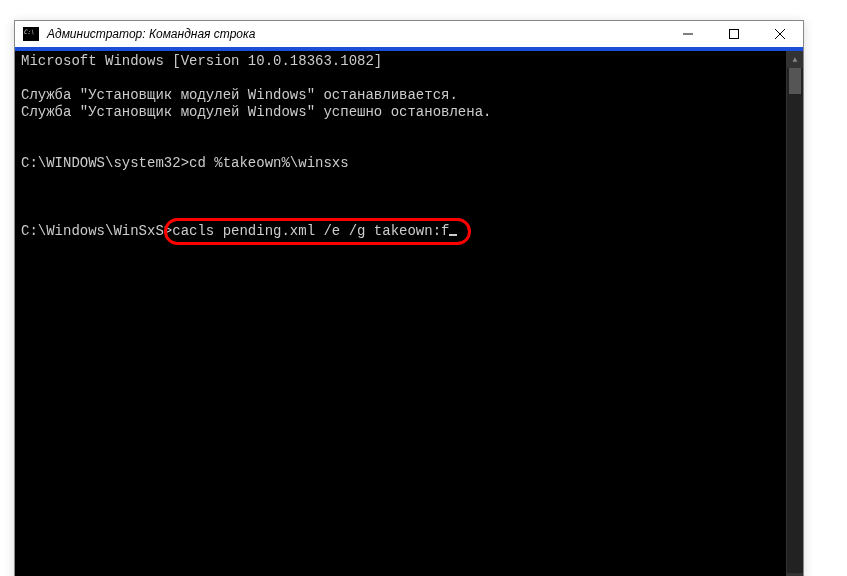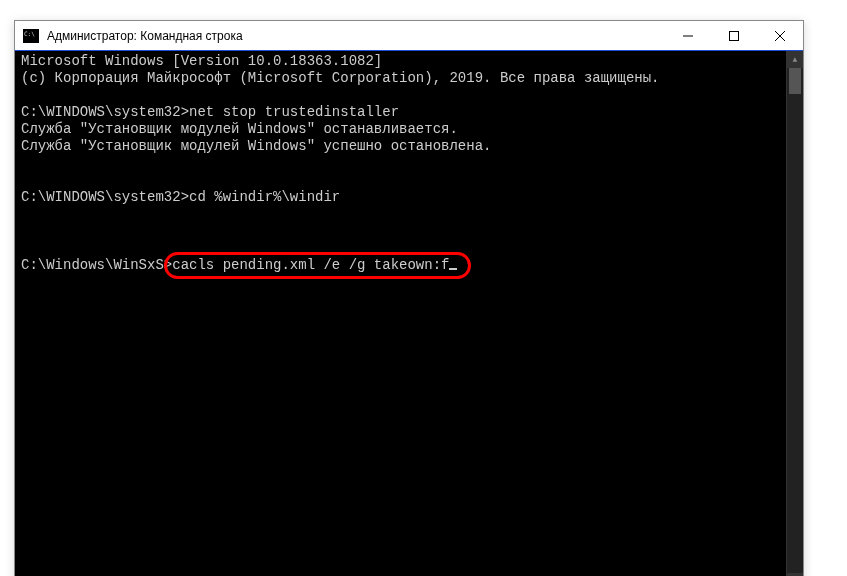--- a/index.html
+++ b/index.html
@@ -14,21 +14,22 @@
       border: 1px solid #888;
       background: #fff;
       box-shadow: 0 2px 10px rgba(0,0,0,0.15);
     }
     .titlebar {
       height: 30px;
       background: #fff;
       display: flex;
       align-items: center;
       padding: 0 0 0 8px;
-      border-bottom: 1px solid #1d4ed8;
+      border-bottom: 4px solid #1d4ed8;
+      font-style: italic;
     }
     .ticon {
       width: 16px; height: 14px;
       background: #000;
       margin-right: 8px;
       position: relative;
       display: inline-block;
     }
     .ticon::after {
       content: 'C:\\';
@@ -131,28 +132,26 @@
             <line x1="0" y1="0" x2="10" y2="10" stroke="#000" stroke-width="1"></line>
             <line x1="10" y1="0" x2="0" y2="10" stroke="#000" stroke-width="1"></line>
           </svg>
       </div>
     </div>
   </div>
 
   <div class="console">
     <div class="console-inner">
       <div class="line">Microsoft Windows [Version 10.0.18363.1082]</div>
-      <div class="line">(c) Корпорация Майкрософт (Microsoft Corporation), 2019. Все права защищены.</div>
       <div class="blank"></div>
-      <div class="line"><span>C:\WINDOWS\system32&gt;</span><span>net stop trustedinstaller</span></div>
       <div class="line">Служба "Установщик модулей Windows" останавливается.</div>
       <div class="line">Служба "Установщик модулей Windows" успешно остановлена.</div>
       <div class="blank"></div>
       <div class="blank"></div>
-      <div class="line"><span>C:\WINDOWS\system32&gt;</span><span>cd %windir%\windir</span></div>
+      <div class="line"><span>C:\WINDOWS\system32&gt;</span><span>cd %takeown%\winsxs</span></div>
       <div class="blank"></div>
       <div class="blank"></div>
       <div class="blank"></div>
       <div class="line"><span>C:\Windows\WinSxS&gt;</span><span class="hl-wrap"><span>cacls pending.xml /e /g takeown:f</span><span class="cursor"></span><span class="hl"></span></span></div>
     </div>
     <div class="scrollbar">
       <div class="sb-btn up">▲</div>
       <div class="sb-thumb"></div>
       <div class="sb-btn down">▼</div>
     </div>

